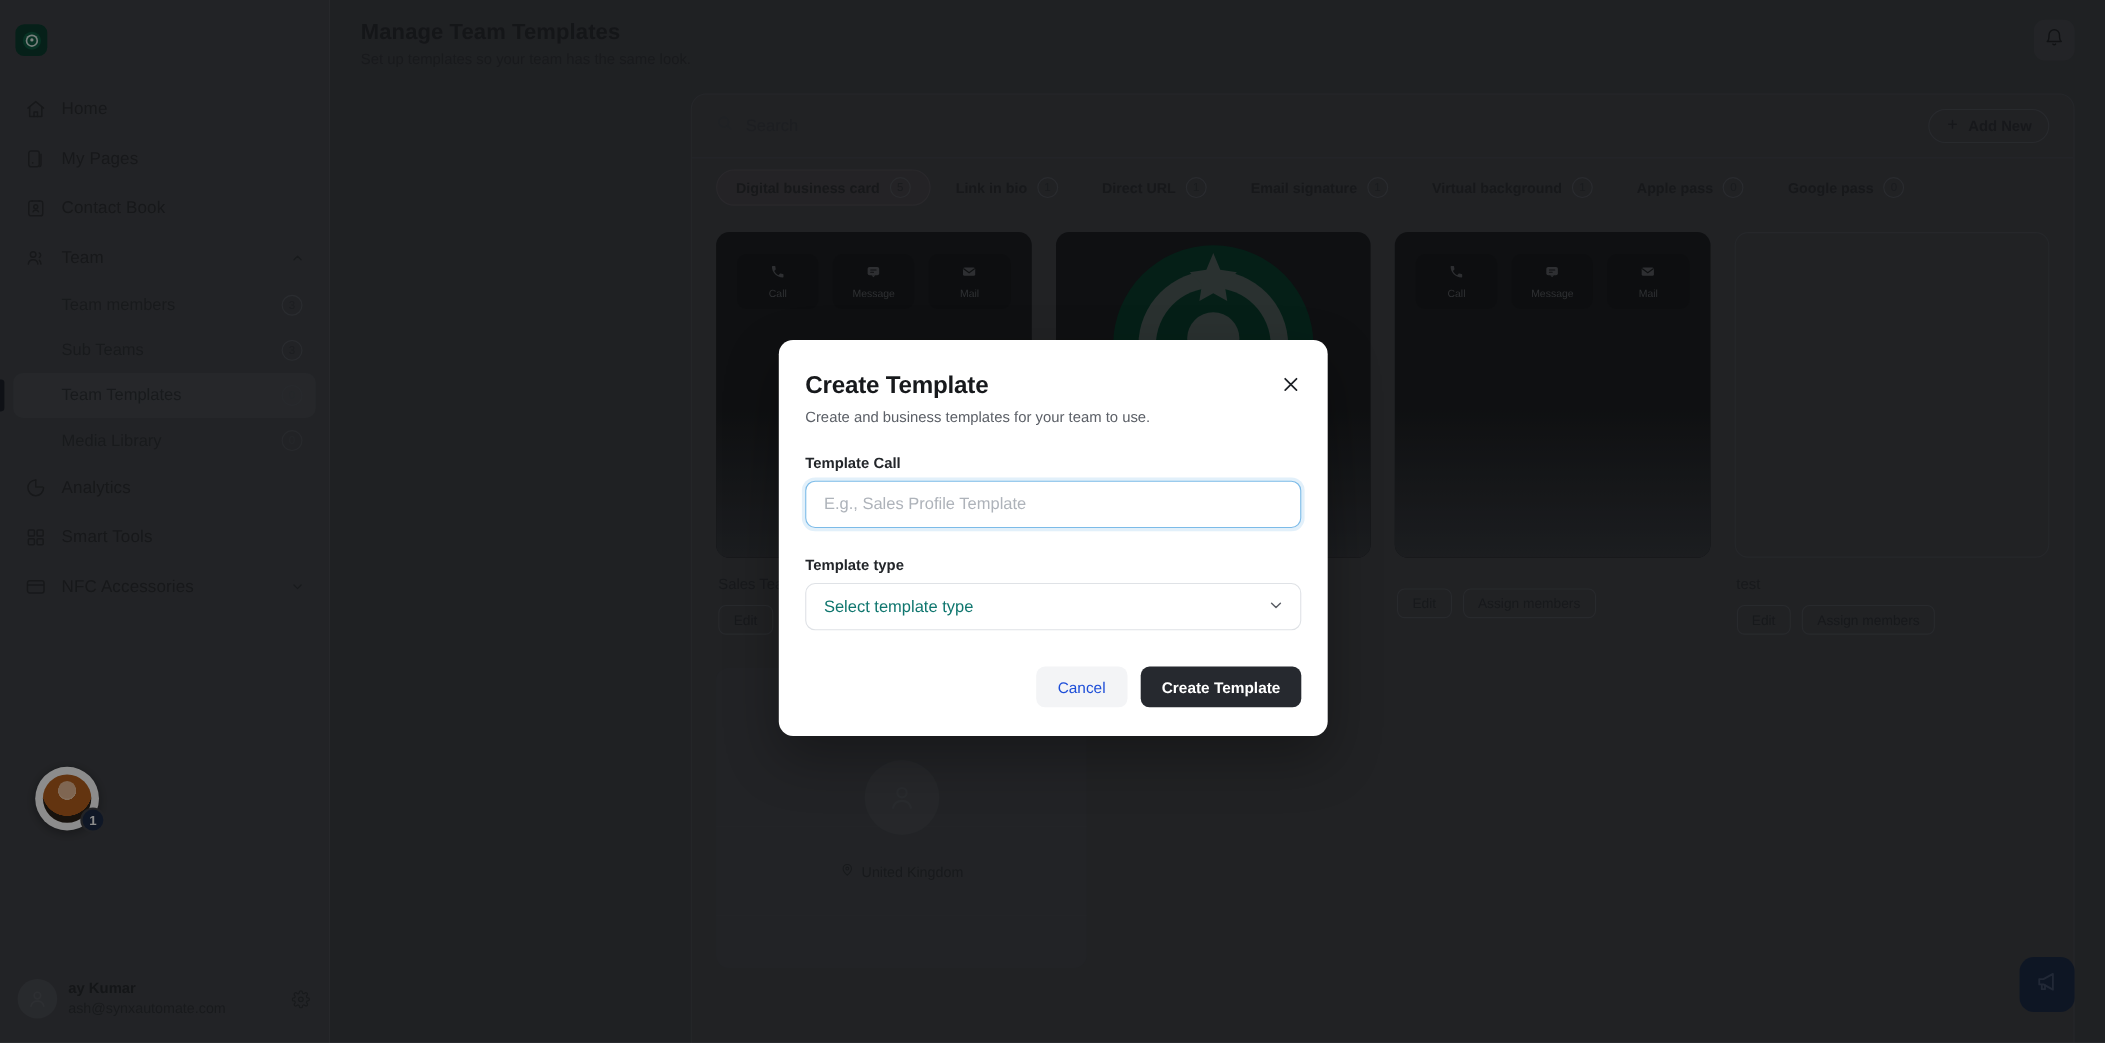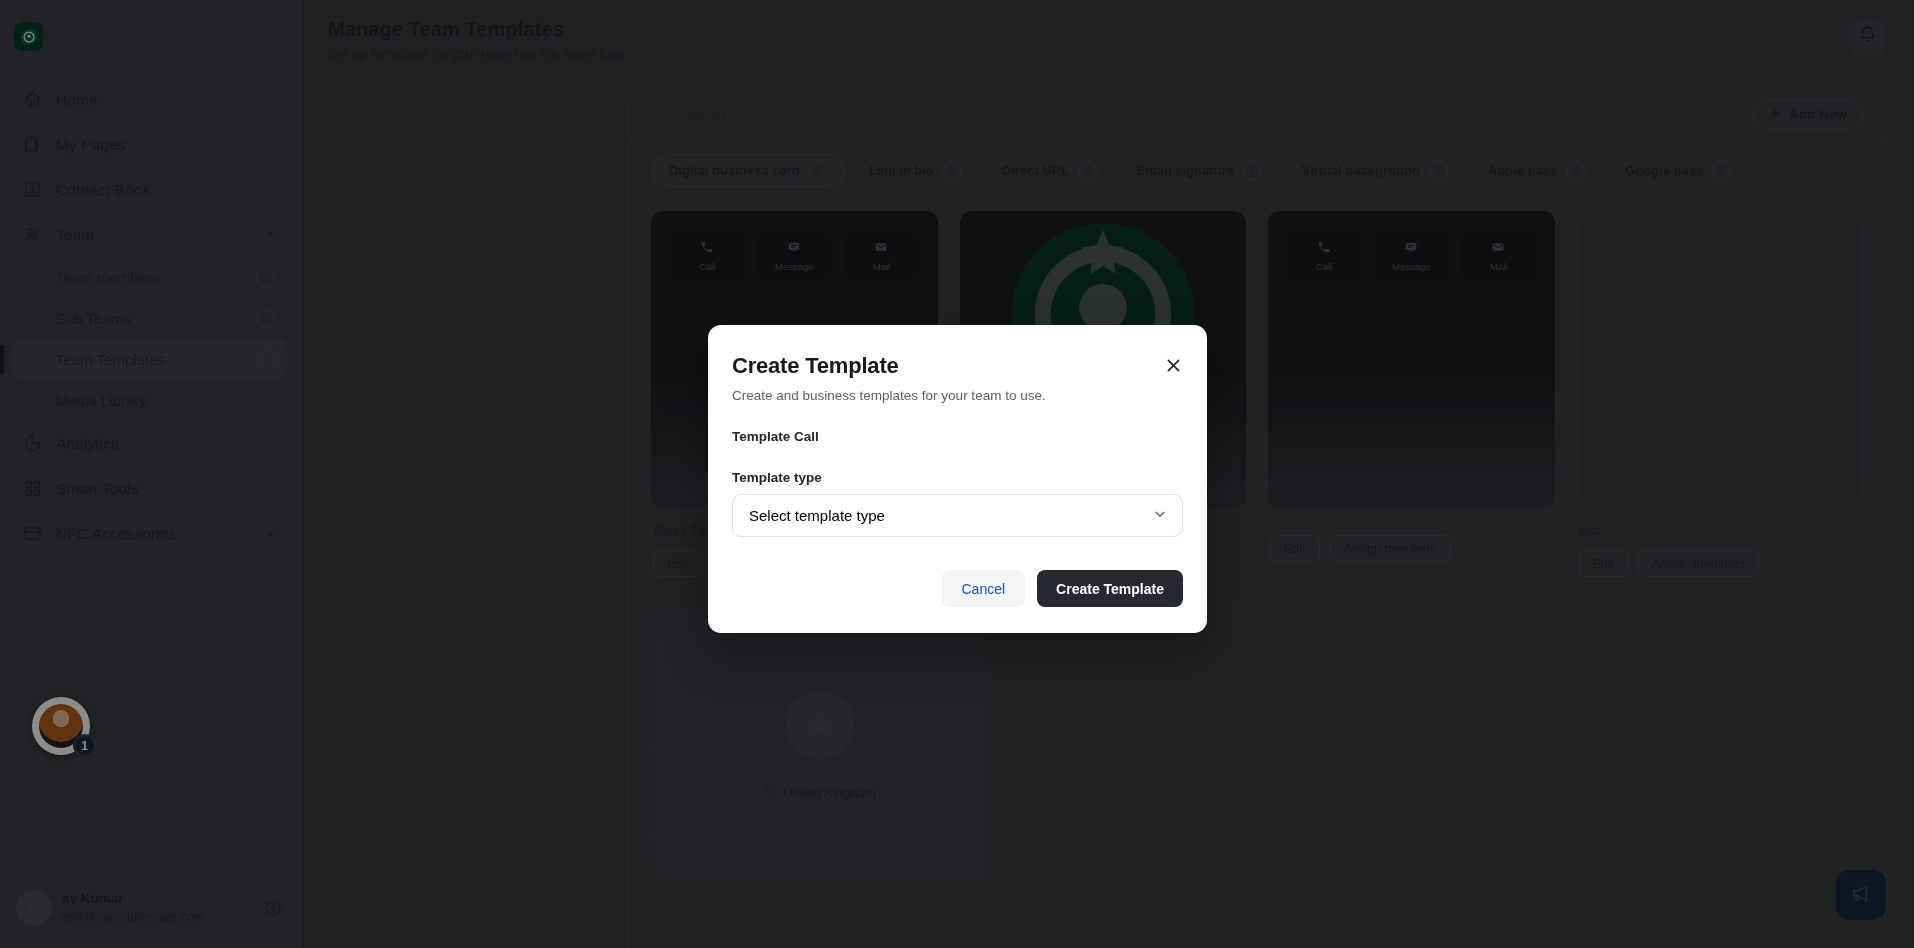--- a/index.html
+++ b/index.html
@@ -193,21 +193,21 @@
   .chat-fab {
     position: absolute; right: 28px; bottom: 28px;
     width: 50px; height: 50px; border-radius: 13px; background: #1b2943;
     display: flex; align-items: center; justify-content: center; cursor: pointer; z-index: 40;
   }
 
   
   .overlay { position: absolute; inset: 0; background: rgba(0,0,0,0.45); z-index: 100; }
   .modal {
     position: absolute; z-index: 110;
-    left: 708px; top: 325px; width: 499px;
+    left: 708px; top: 309px; width: 499px;
     background: #fff; border-radius: 13px;
     padding: 28px 24px 26px 24px;
     box-shadow: 0 20px 48px rgba(0,0,0,.3);
   }
   .modal-title { font-size: 22px; font-weight: bold; color: #17191c; letter-spacing: -.2px; }
   .modal-sub { font-size: 13.5px; color: #5c6067; margin-top: 9px; }
   .modal-close {
     position: absolute; right: 22px; top: 28px; width: 24px; height: 24px;
     display: flex; align-items: center; justify-content: center; cursor: pointer;
   }
@@ -217,21 +217,21 @@
     border: 1.5px solid #7cbbe8; background: #fff;
     box-shadow: 0 0 0 3px rgba(124,187,232,.22);
     padding: 0 16px; font-size: 15px; color: #2b2e33;
     font-family: "Liberation Sans", sans-serif; outline: none;
   }
   .text-input::placeholder { color: #aeb3ba; }
   .select-box {
     width: 100%; height: 43px; border-radius: 9px;
     border: 1px solid #dfe2e6; background: #fff;
     padding: 0 14px 0 16px; display: flex; align-items: center; justify-content: space-between;
-    font-size: 15px; color: #000000; cursor: pointer;
+    font-size: 15px; color: #0f766e; cursor: pointer;
   }
   .modal-actions { display: flex; justify-content: flex-end; gap: 12px; margin-top: 33px; }
   .btn-cancel {
     height: 37px; padding: 0 20px; border-radius: 8px; border: none;
     background: #f3f4f6; color: #1d4ed8; font-size: 14px;
     font-family: "Liberation Sans", sans-serif; cursor: pointer;
   }
   .btn-primary {
     height: 37px; padding: 0 19px; border-radius: 8px; border: none;
     background: #26292f; color: #fff; font-size: 14px; font-weight: bold;
@@ -603,20 +603,21 @@
   <div class="modal">
     <div class="modal-close">
       <svg width="19" height="19" viewBox="0 0 24 24" fill="none" stroke="#1e2126" stroke-width="2" stroke-linecap="round">
           <path d="M5.5 5.5l13 13M18.5 5.5l-13 13"></path>
         </svg>
     </div>
     <div class="modal-title">Create Template</div>
     <div class="modal-sub">Create and business templates for your team to use.</div>
 
     <div class="field-label">Template Call</div>
+    <input class="text-input" type="text" value="" placeholder="E.g., Sales Profile Template" style="">
 
     <div class="field-label">Template type</div>
     <div class="select-box">
       <span>Select template type</span>
       <span>
         <svg width="16" height="16" viewBox="0 0 24 24" fill="none" stroke="#5b5f66" stroke-width="2" stroke-linecap="round" stroke-linejoin="round">
             <path d="M6 9.5l6 6 6-6"></path>
           </svg>
       </span>
     </div>

